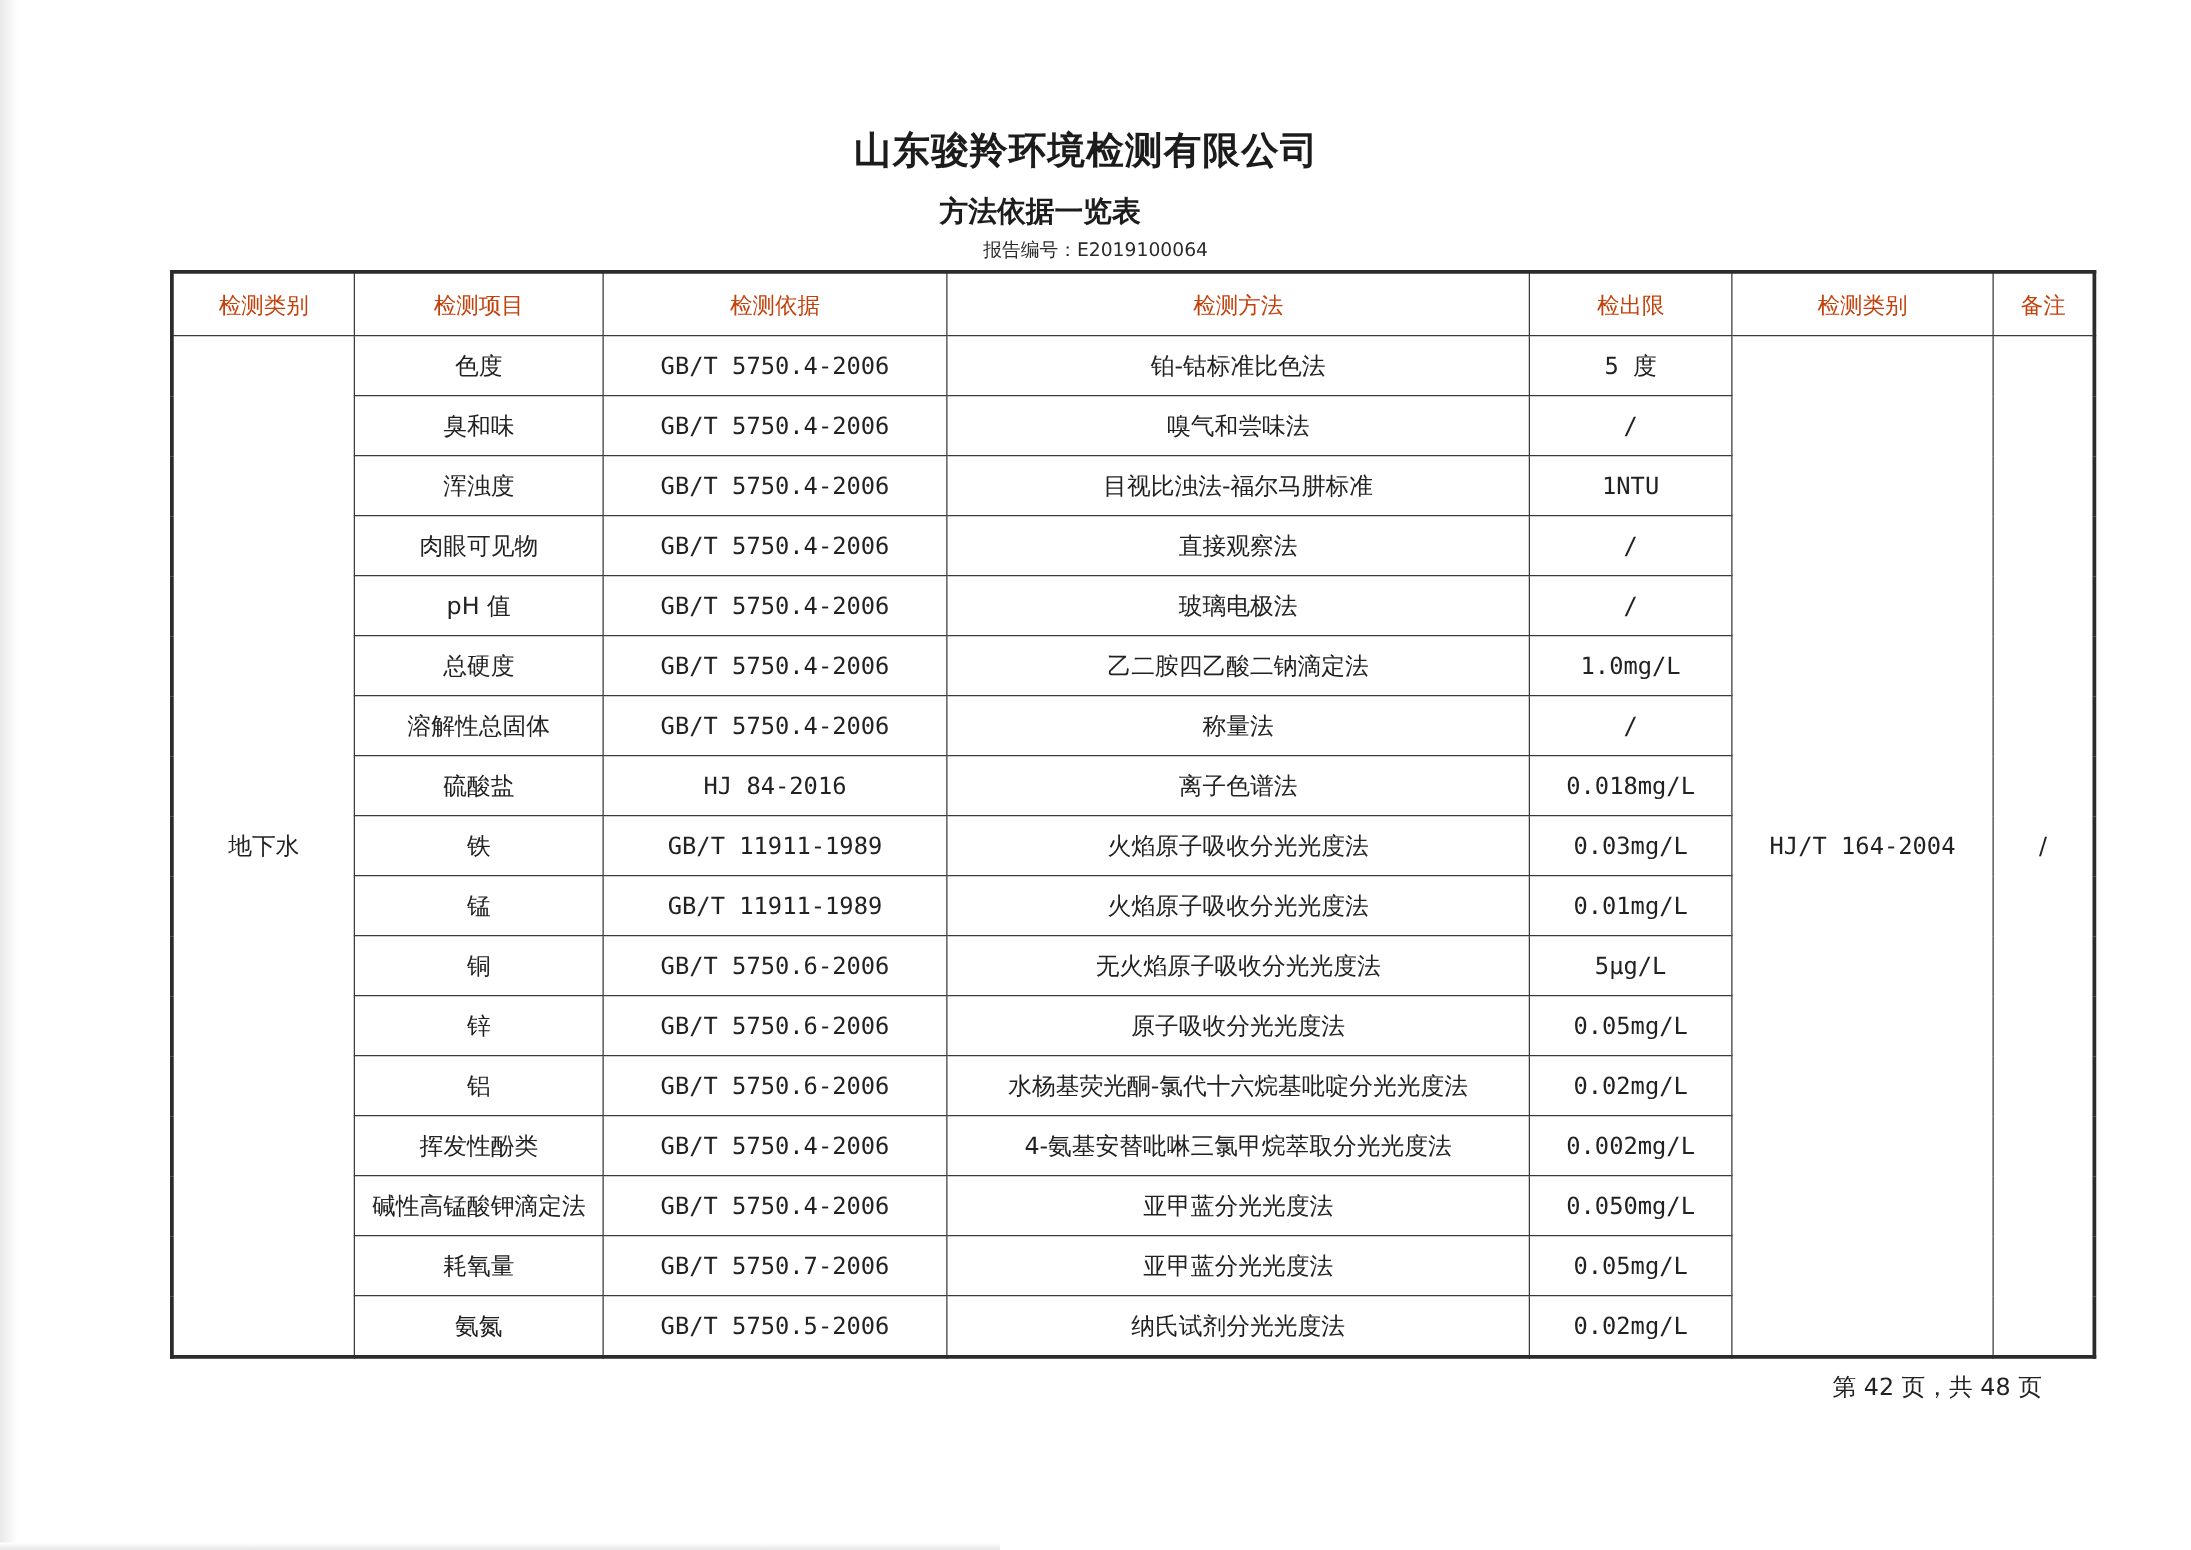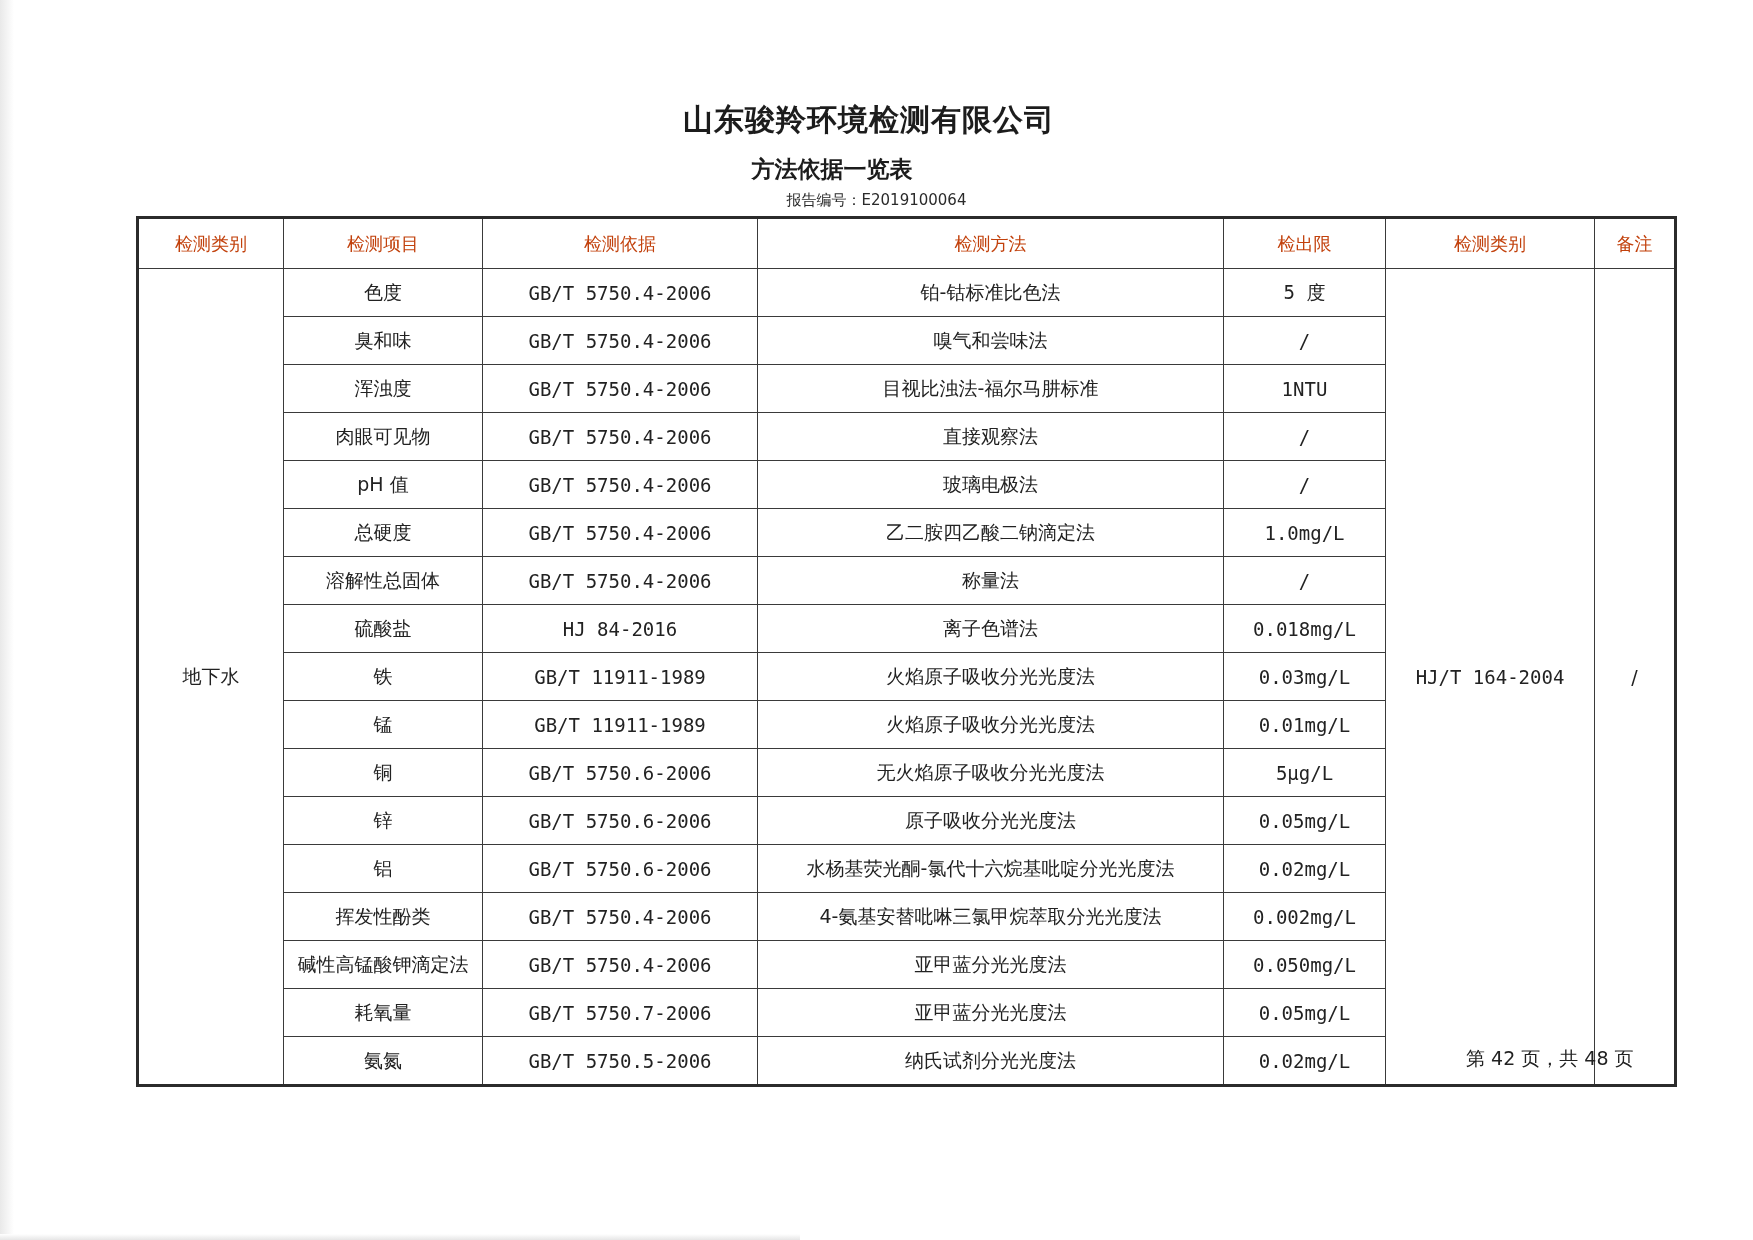--- a/index.html
+++ b/index.html
@@ -17,21 +17,21 @@
          font-size: 15px; color: #2a2a2a; }
   .report-no span { display: inline-block; }
   table.methods { position: absolute; left: 136px; top: 216px; width: 1538px; height: 866px;
          border-collapse: collapse; border: 3px solid #2b2b2b; table-layout: fixed; }
   table.methods th, table.methods td { border: 1.4px solid #3a3a3a; text-align: center;
          vertical-align: middle; padding: 0 4px; font-weight: normal; }
   table.methods th { font-size: 18px; height: 49px; color: #c2410c; }
   table.methods td { font-size: 19px; height: 47px; color: #222; }
   td.std, td.limit, td.qc { font-family: "DejaVu Sans Mono", "Liberation Mono", monospace; font-size: 18px; }
   td.limit { font-size: 17px; }
-  .footer { position: absolute; top: 1046px; left: 1466px; font-size: 19px; color: #222; }
+  .footer { position: absolute; top: 1097px; left: 1466px; font-size: 19px; color: #222; }
 </style>
 </head>
 <body>
 
 <div class="page-edge-left"></div>
 <div class="page-edge-bottom"></div>
 
 <div class="company-title">山东骏羚环境检测有限公司</div>
 <div class="sub-title">方法依据一览表</div>
 <div class="report-no">

